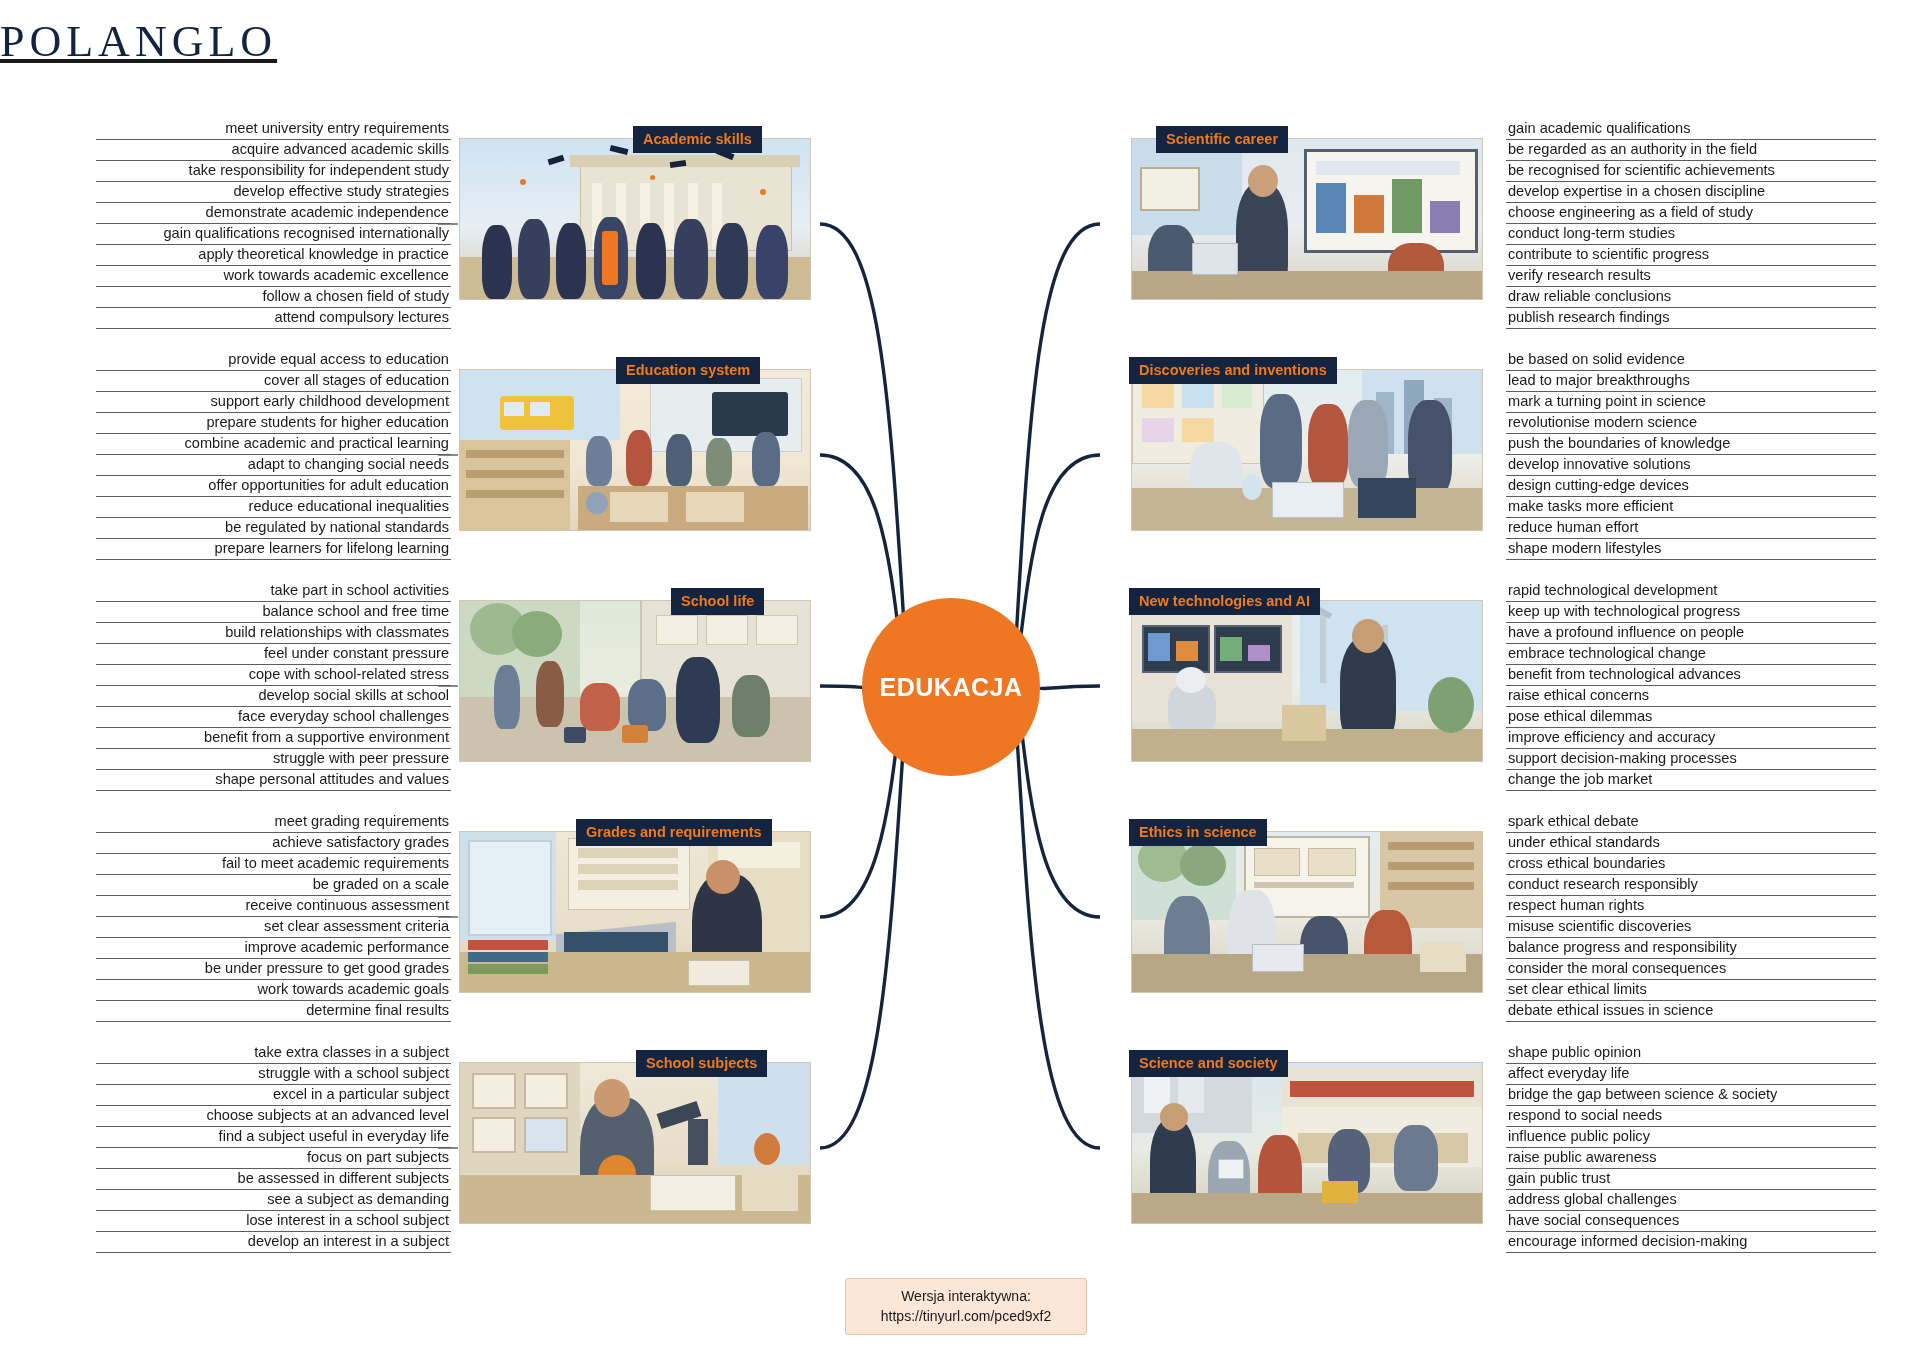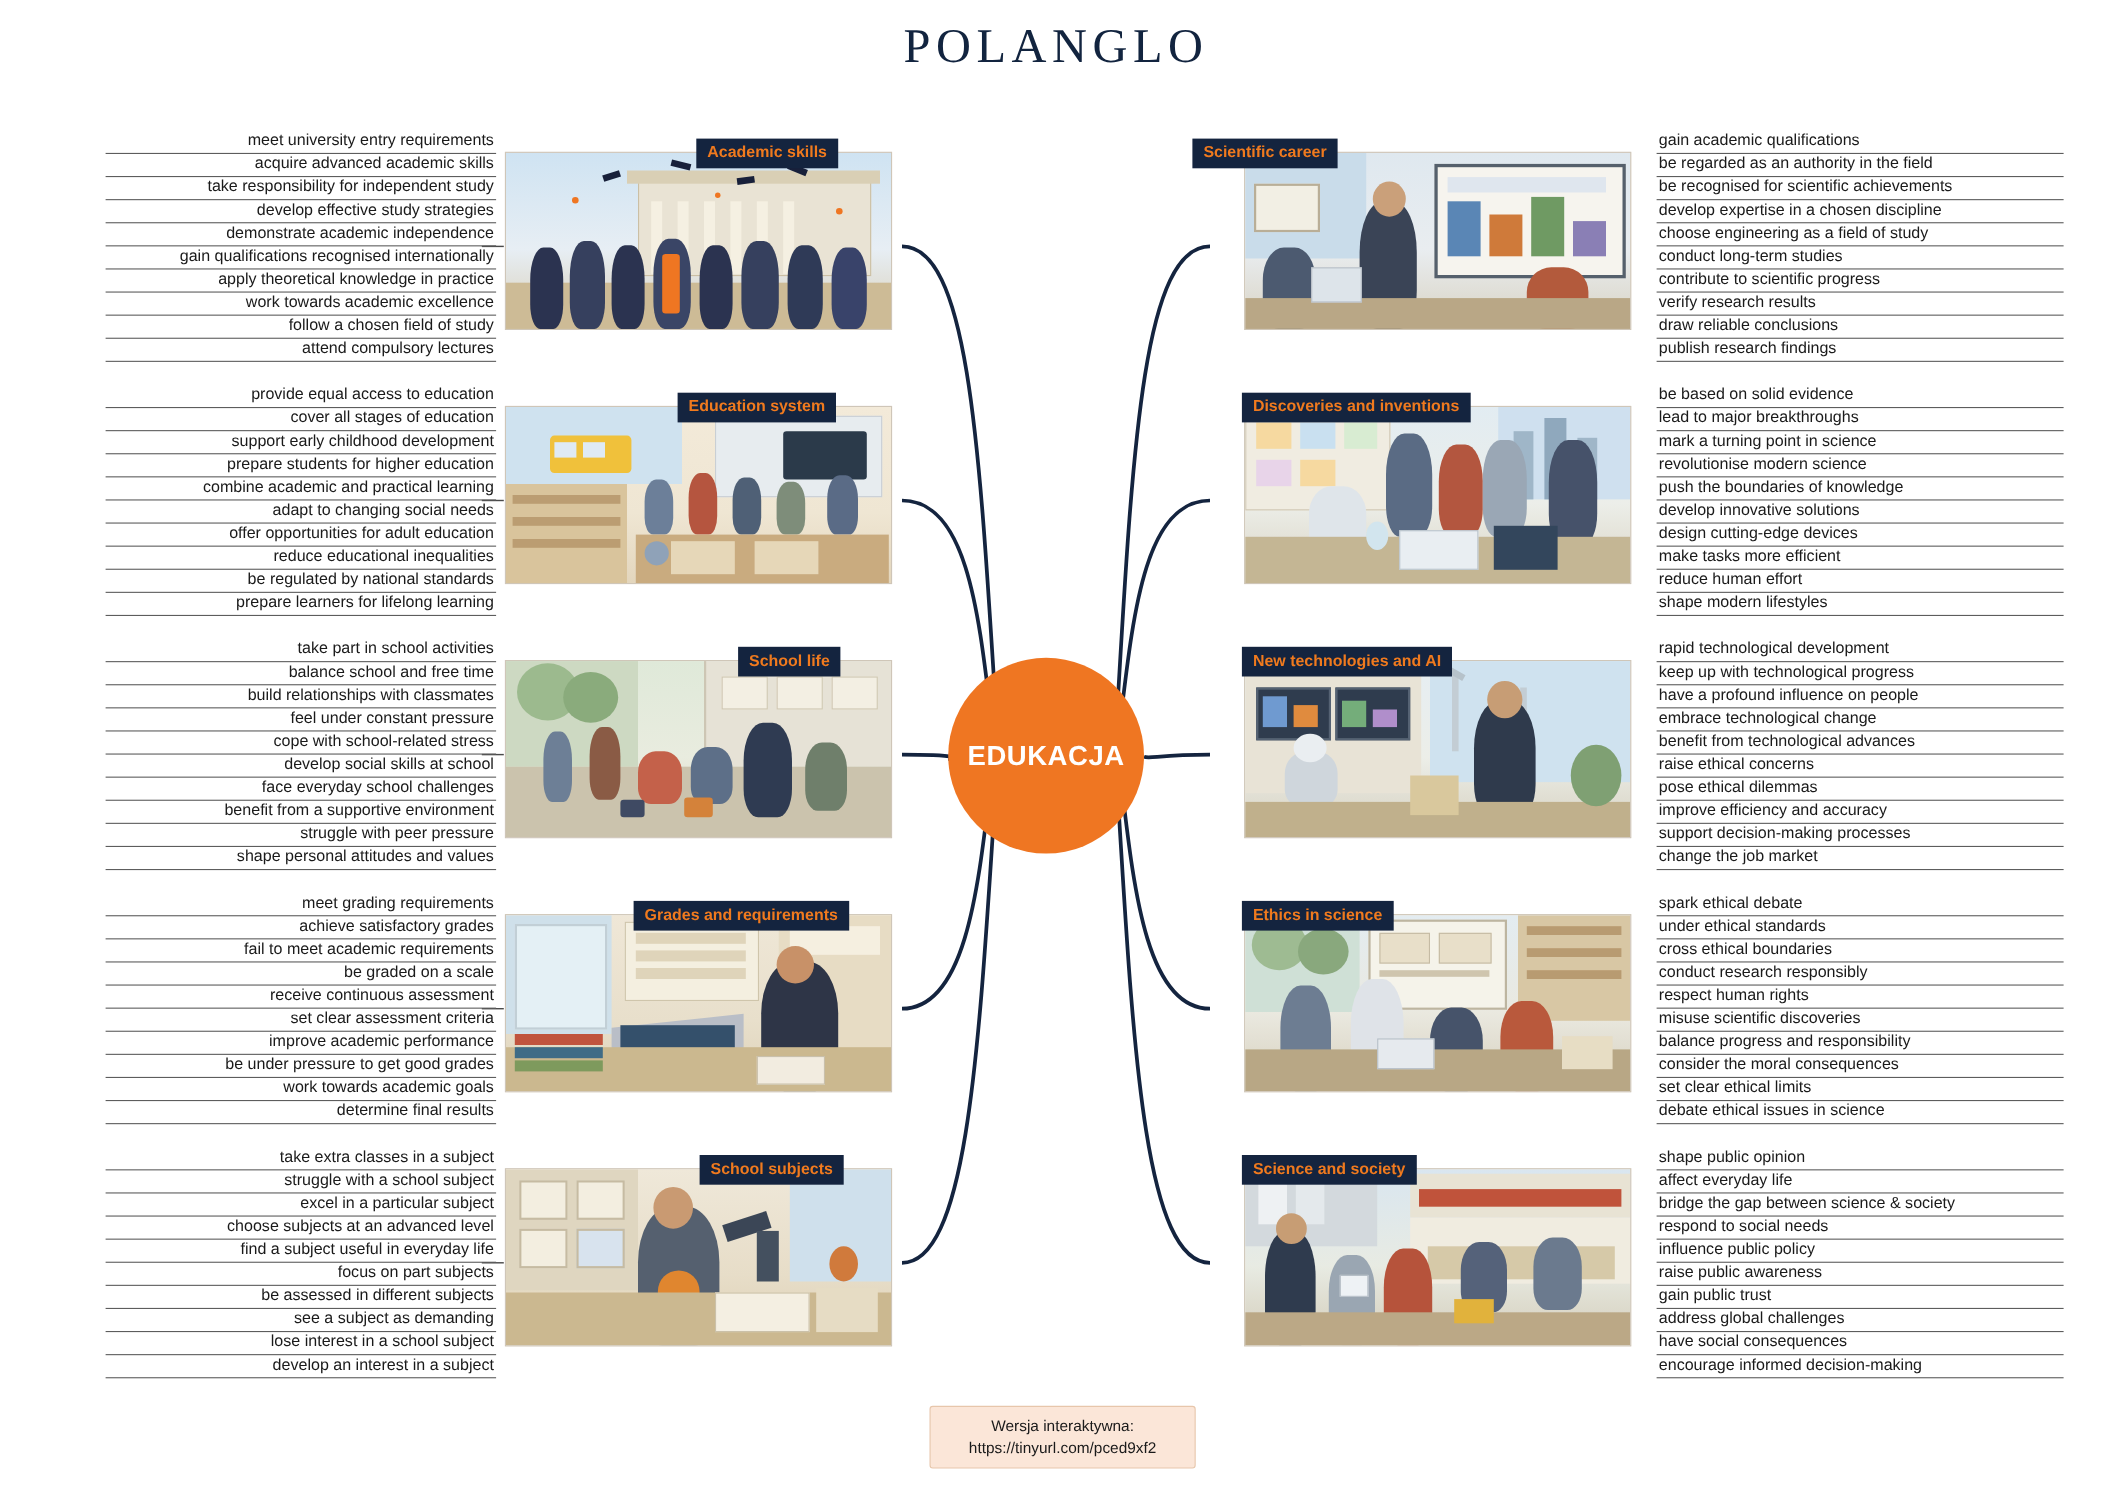--- a/index.html
+++ b/index.html
@@ -15,21 +15,22 @@
     position: relative;
     overflow: hidden;
   }
 
   
   .header {
     position: absolute;
     top: 16px;
     left: 0;
     width: 100%;
-    text-align: center;
+    text-align: left;
+    text-decoration: underline;
   }
   .brand-title {
     font-family: "Liberation Serif", serif;
     font-size: 44px;
     letter-spacing: 5px;
     color: #12243f;
     font-weight: 400;
   }
   .brand-sub {
     font-family: "Liberation Sans", sans-serif;
@@ -385,21 +386,21 @@
       <div class="bar" style="left:260px;top:40px;width:30px;height:54px;background:#6f9a63;"></div>
       <div class="bar" style="left:298px;top:62px;width:30px;height:32px;background:#8a7fb5;"></div>
       <div class="fig" style="left:104px;top:44px;width:52px;height:116px;background:#3a4456;"></div>
       <div class="blob" style="left:116px;top:26px;width:30px;height:32px;background:#caa07a;"></div>
       <div class="fig" style="left:16px;top:86px;width:48px;height:74px;background:#4c5a70;"></div>
       <div class="fig" style="left:256px;top:104px;width:56px;height:56px;background:#b35a3c;"></div>
       <div class="bar" style="left:0;top:132px;width:350px;height:28px;background:#b9a786;"></div>
       <div class="bar" style="left:60px;top:104px;width:44px;height:30px;background:#dde4ea;border:1px solid #b7bec6;"></div>
     </div>
   </div>
-  <div class="branch-label" style="left:1084px; top:126px;">Scientific career</div>
+  <div class="branch-label" style="left:1156px; top:126px;">Scientific career</div>
   <ul class="phrase-list" style="left:1490px; top:103px; width:370px;">
     <li>gain academic qualifications</li>
     <li>be regarded as an authority in the field</li>
     <li>be recognised for scientific achievements</li>
     <li>develop expertise in a chosen discipline</li>
     <li>choose engineering as a field of study</li>
     <li>conduct long-term studies</li>
     <li>contribute to scientific progress</li>
     <li>verify research results</li>
     <li>draw reliable conclusions</li>

